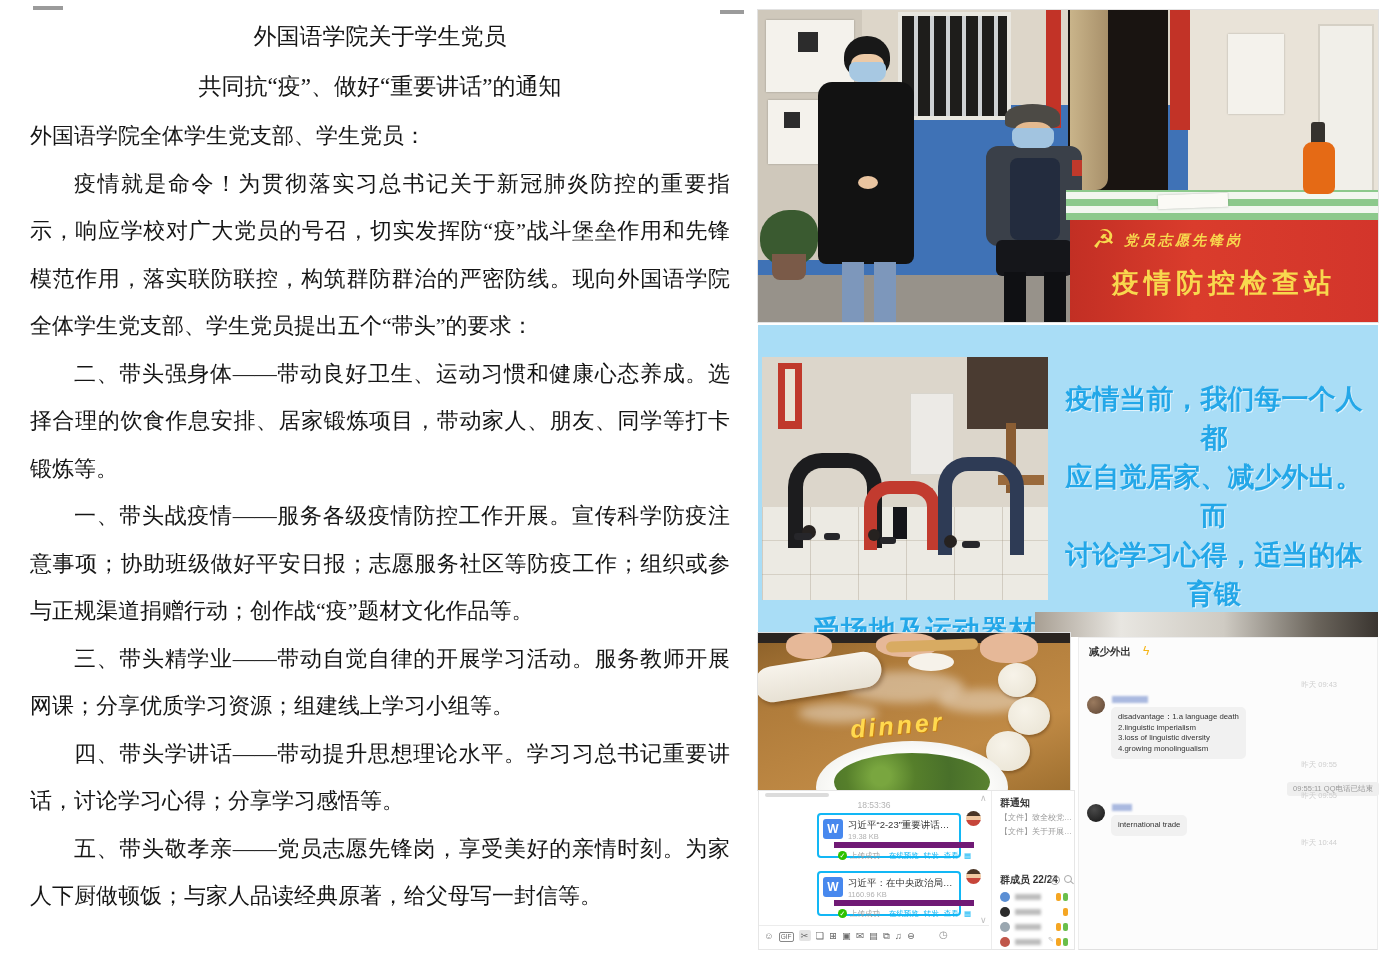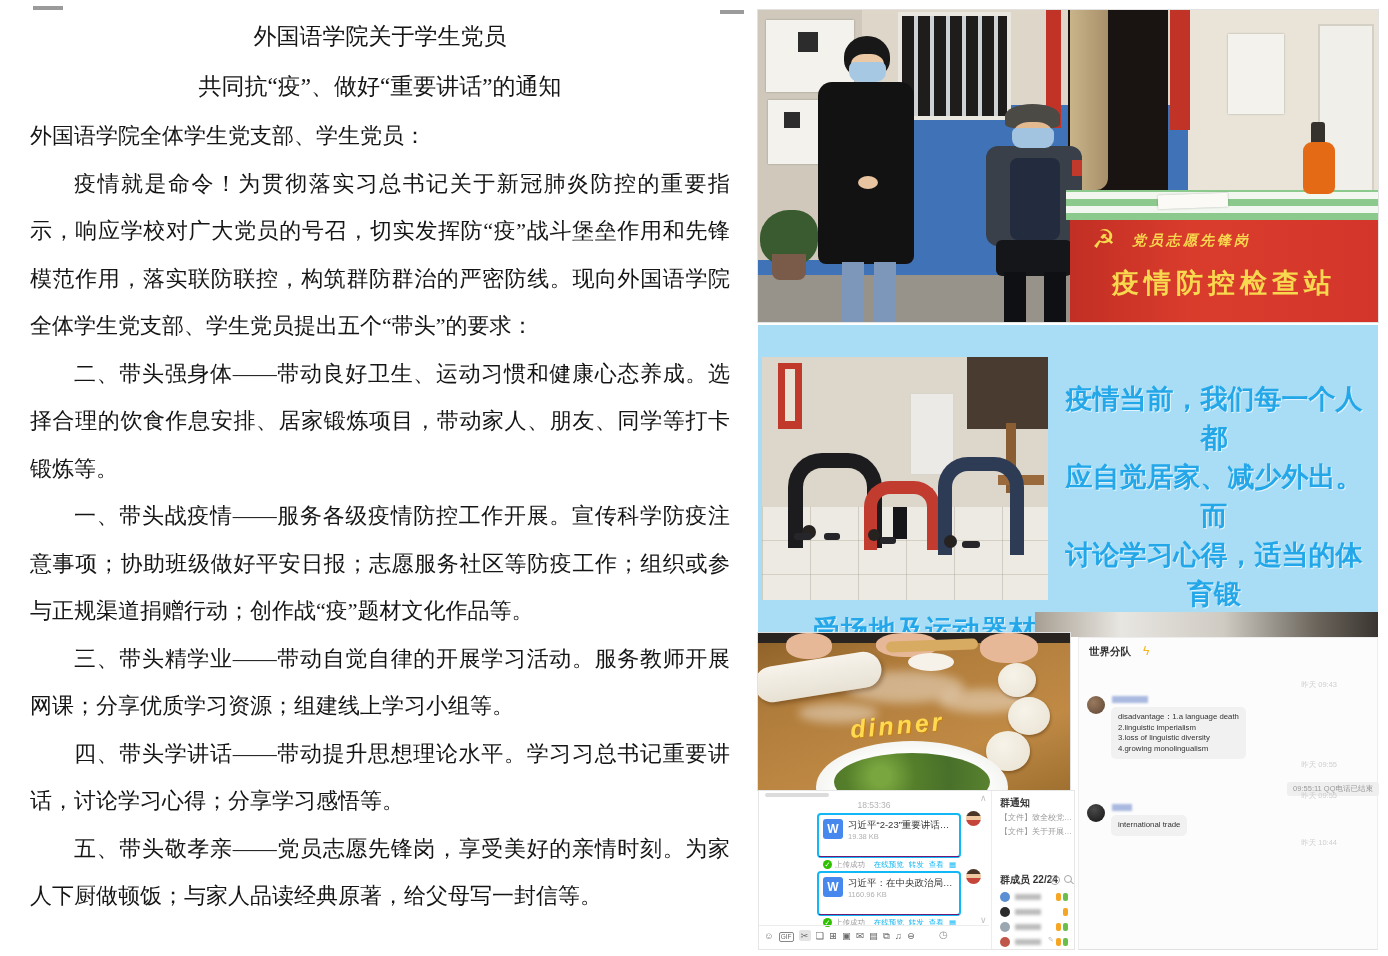--- a/index.html
+++ b/index.html
@@ -35,21 +35,21 @@
   .p1-rightwall{position:absolute;left:430px;top:0;width:190px;height:182px;background:#e9e3d8;}
   .p1-rdoor{position:absolute;left:560px;top:14px;width:52px;height:166px;background:#f1efe9;
      border:2px solid #d5d0c5;}
   .p1-cloth{position:absolute;left:308px;top:180px;width:312px;height:30px;
      background:repeating-linear-gradient(0deg,#8cc98c 0 7px,#f2f7f0 7px 14px),
                 repeating-linear-gradient(90deg,rgba(120,190,120,.8) 0 7px,rgba(255,255,255,.7) 7px 14px);}
   .p1-papers{position:absolute;left:400px;top:184px;width:70px;height:14px;background:#fbfaf6;
      transform:rotate(-2deg);box-shadow:0 0 2px rgba(0,0,0,.3);}
   .p1-banner{position:absolute;left:312px;top:210px;width:308px;height:102px;
      background:linear-gradient(90deg,#c22f24,#da3c2c 40%,#d3352b);color:#f8d84e;}
-  .p1-banner .small{position:absolute;left:62px;top:12px;font-size:14px;letter-spacing:3px;font-weight:bold;
+  .p1-banner .small{position:absolute;left:54px;top:12px;font-size:14px;letter-spacing:3px;font-weight:bold;
      font-style:italic;font-family:Liberation Mono, monospace;}
   .p1-banner .big{position:absolute;left:0;top:45px;width:100%;text-align:center;font-size:27px;
      font-weight:bold;letter-spacing:5px;}
   .p1-emblem{position:absolute;left:22px;top:4px;font-size:26px;color:#f8d84e;}
   .p1-bottle-body{position:absolute;left:545px;top:132px;width:32px;height:52px;background:#e56a15;
      border-radius:9px 9px 7px 7px;}
   .p1-bottle-cap{position:absolute;left:553px;top:112px;width:14px;height:24px;background:#35322e;
      border-radius:3px;}
   
   .p1-whair{position:absolute;left:86px;top:26px;width:46px;height:42px;background:#181818;border-radius:50% 50% 42% 42%;}
@@ -125,21 +125,21 @@
   .qq-scrollbar{position:absolute;left:6px;top:2px;width:64px;height:4px;background:#dcdcdc;border-radius:2px;}
   .qq-time{position:absolute;left:0;top:9px;width:230px;text-align:center;font-size:8.5px;color:#b3b3b3;}
   .qq-arrow{position:absolute;left:221px;font-size:9px;color:#c0c0c0;}
   .qq-card{position:absolute;left:58px;width:144px;height:45px;background:#fff;border:2px solid #12b7f5;
      border-radius:4px;box-sizing:border-box;}
   .qq-ficon{position:absolute;left:4px;top:4px;width:20px;height:20px;background:#4788ee;border-radius:3px;
      color:#fff;font-weight:bold;font-size:12px;text-align:center;line-height:20px;}
   .qq-fname{position:absolute;left:29px;top:4px;width:108px;font-size:9.5px;color:#333;
      white-space:nowrap;overflow:hidden;text-overflow:ellipsis;}
   .qq-fsize{position:absolute;left:29px;top:17px;font-size:7.5px;color:#b0b0b0;}
-  .qq-row2{position:absolute;left:0;top:27px;width:100%;height:14px;border-top:1px solid #701a75;margin-top:14px;}
+  .qq-row2{position:absolute;left:15px;top:27px;width:100%;height:14px;border-top:6px solid #701a75;}
   .qq-check{position:absolute;left:4px;top:3px;width:9px;height:9px;background:#2dc100;border-radius:50%;
      color:#fff;font-size:7px;line-height:9px;text-align:center;}
   .qq-status{position:absolute;left:16px;top:3px;font-size:7.5px;color:#999;}
   .qq-actions{position:absolute;right:3px;top:3px;font-size:7.5px;color:#12b7f5;white-space:nowrap;}
   .qq-actions span{margin-left:3px;}
   .qq-avatar{position:absolute;left:207px;width:15px;height:15px;border-radius:50%;
      background:linear-gradient(180deg,#4a3526 0%,#4a3526 32%,#f0c8a2 32%,#f0c8a2 58%,#c6453a 58%);}
   .qq-toolbar{position:absolute;left:0;top:134px;width:230px;height:24px;border-top:1px solid #ececec;}
   .qq-toolbar span{display:inline-block;margin-left:5px;margin-top:4px;font-size:9.5px;color:#6b6b6b;vertical-align:top;}
   .qq-toolbar .gif{font-size:6.5px;border:1px solid #888;border-radius:2px;padding:0 1px;line-height:8px;margin-top:6px;}
@@ -370,21 +370,21 @@
         <div class="qq-mav" style="background:#c0564a;"></div>
         <div class="qq-mname"></div>
         <span class="qq-edit">✎</span>
         <div class="qq-st o" style="left:56px;"></div>
         <div class="qq-st g" style="left:63px;"></div>
       </div>
     </div>
   </div>
 
   <div id="worldchat">
-    <div class="wc-title">世界分队</div>
+    <div class="wc-title">减少外出</div>
     <div class="wc-bolt">ϟ</div>
 
     <div class="wc-ts" style="top:42px;">昨天 09:43</div>
 
     <div class="wc-av wc-av1" style="top:58px;"></div>
     <div class="wc-name" style="top:58px;"></div>
     <div class="wc-bubble" style="top:69px;max-width:160px;">disadvantage：1.a language death
 2.linguistic imperialism
 3.loss of linguistic diversity
 4.growing monolingualism</div>

